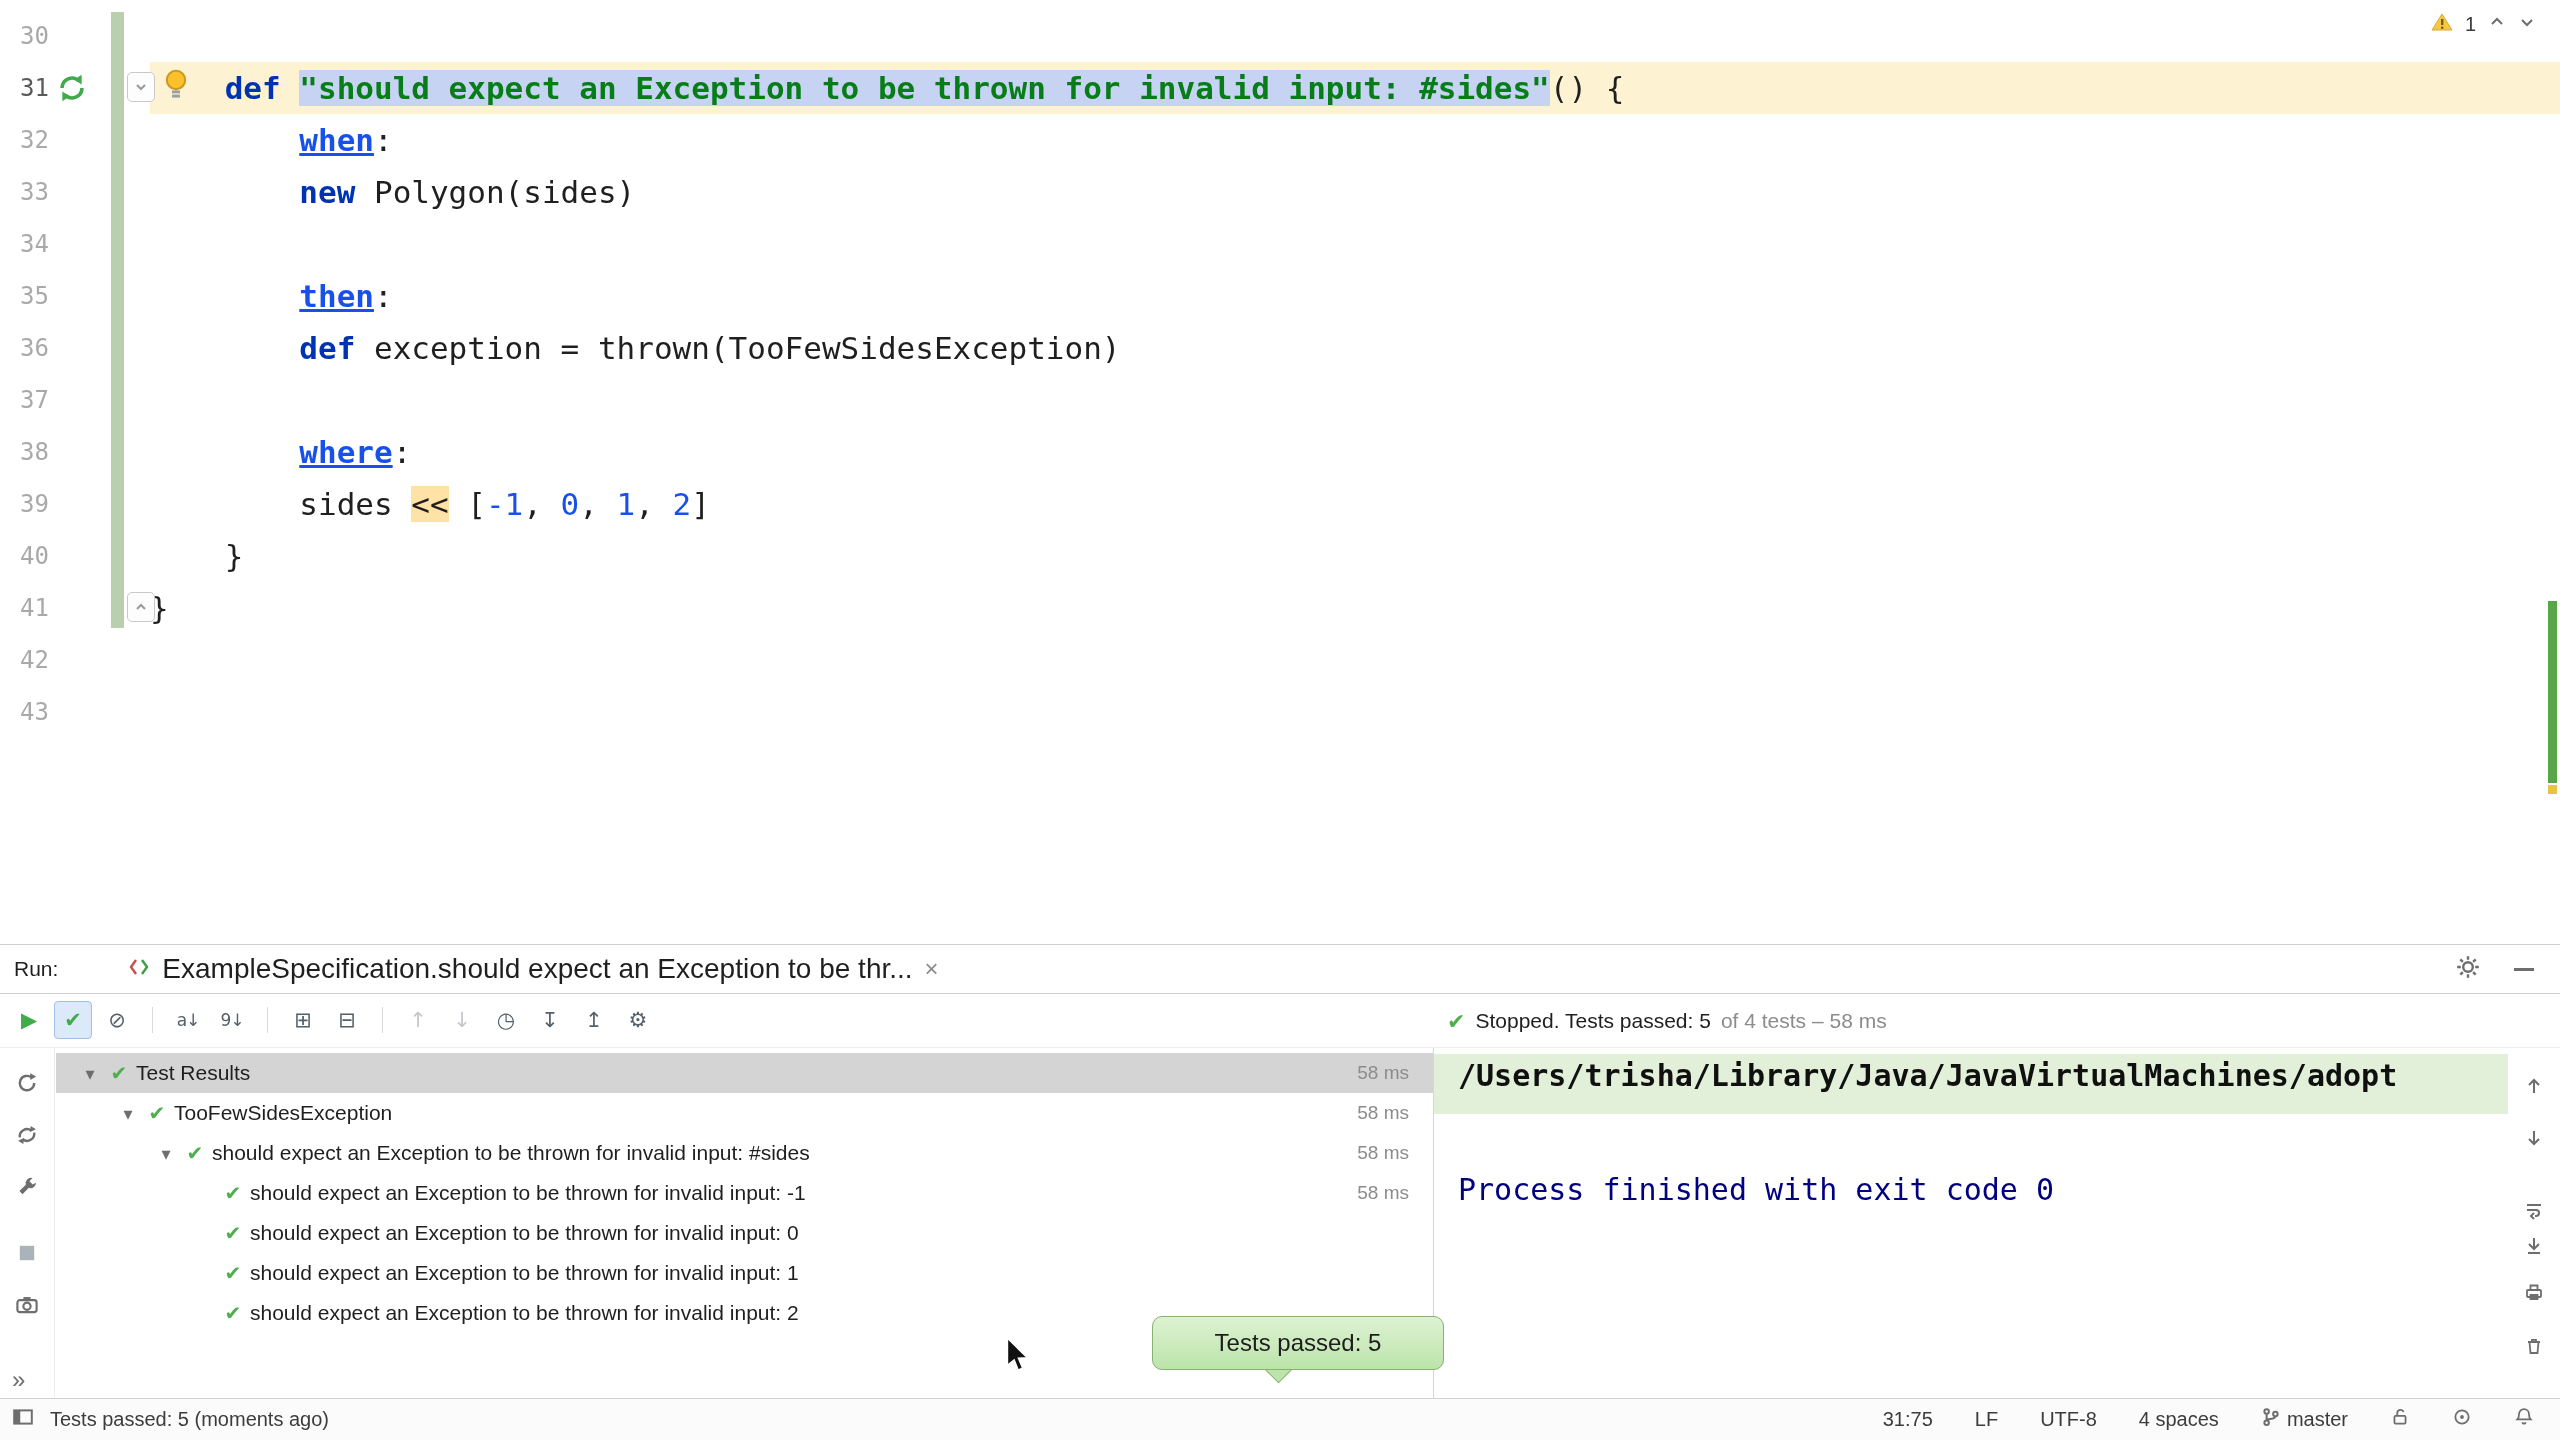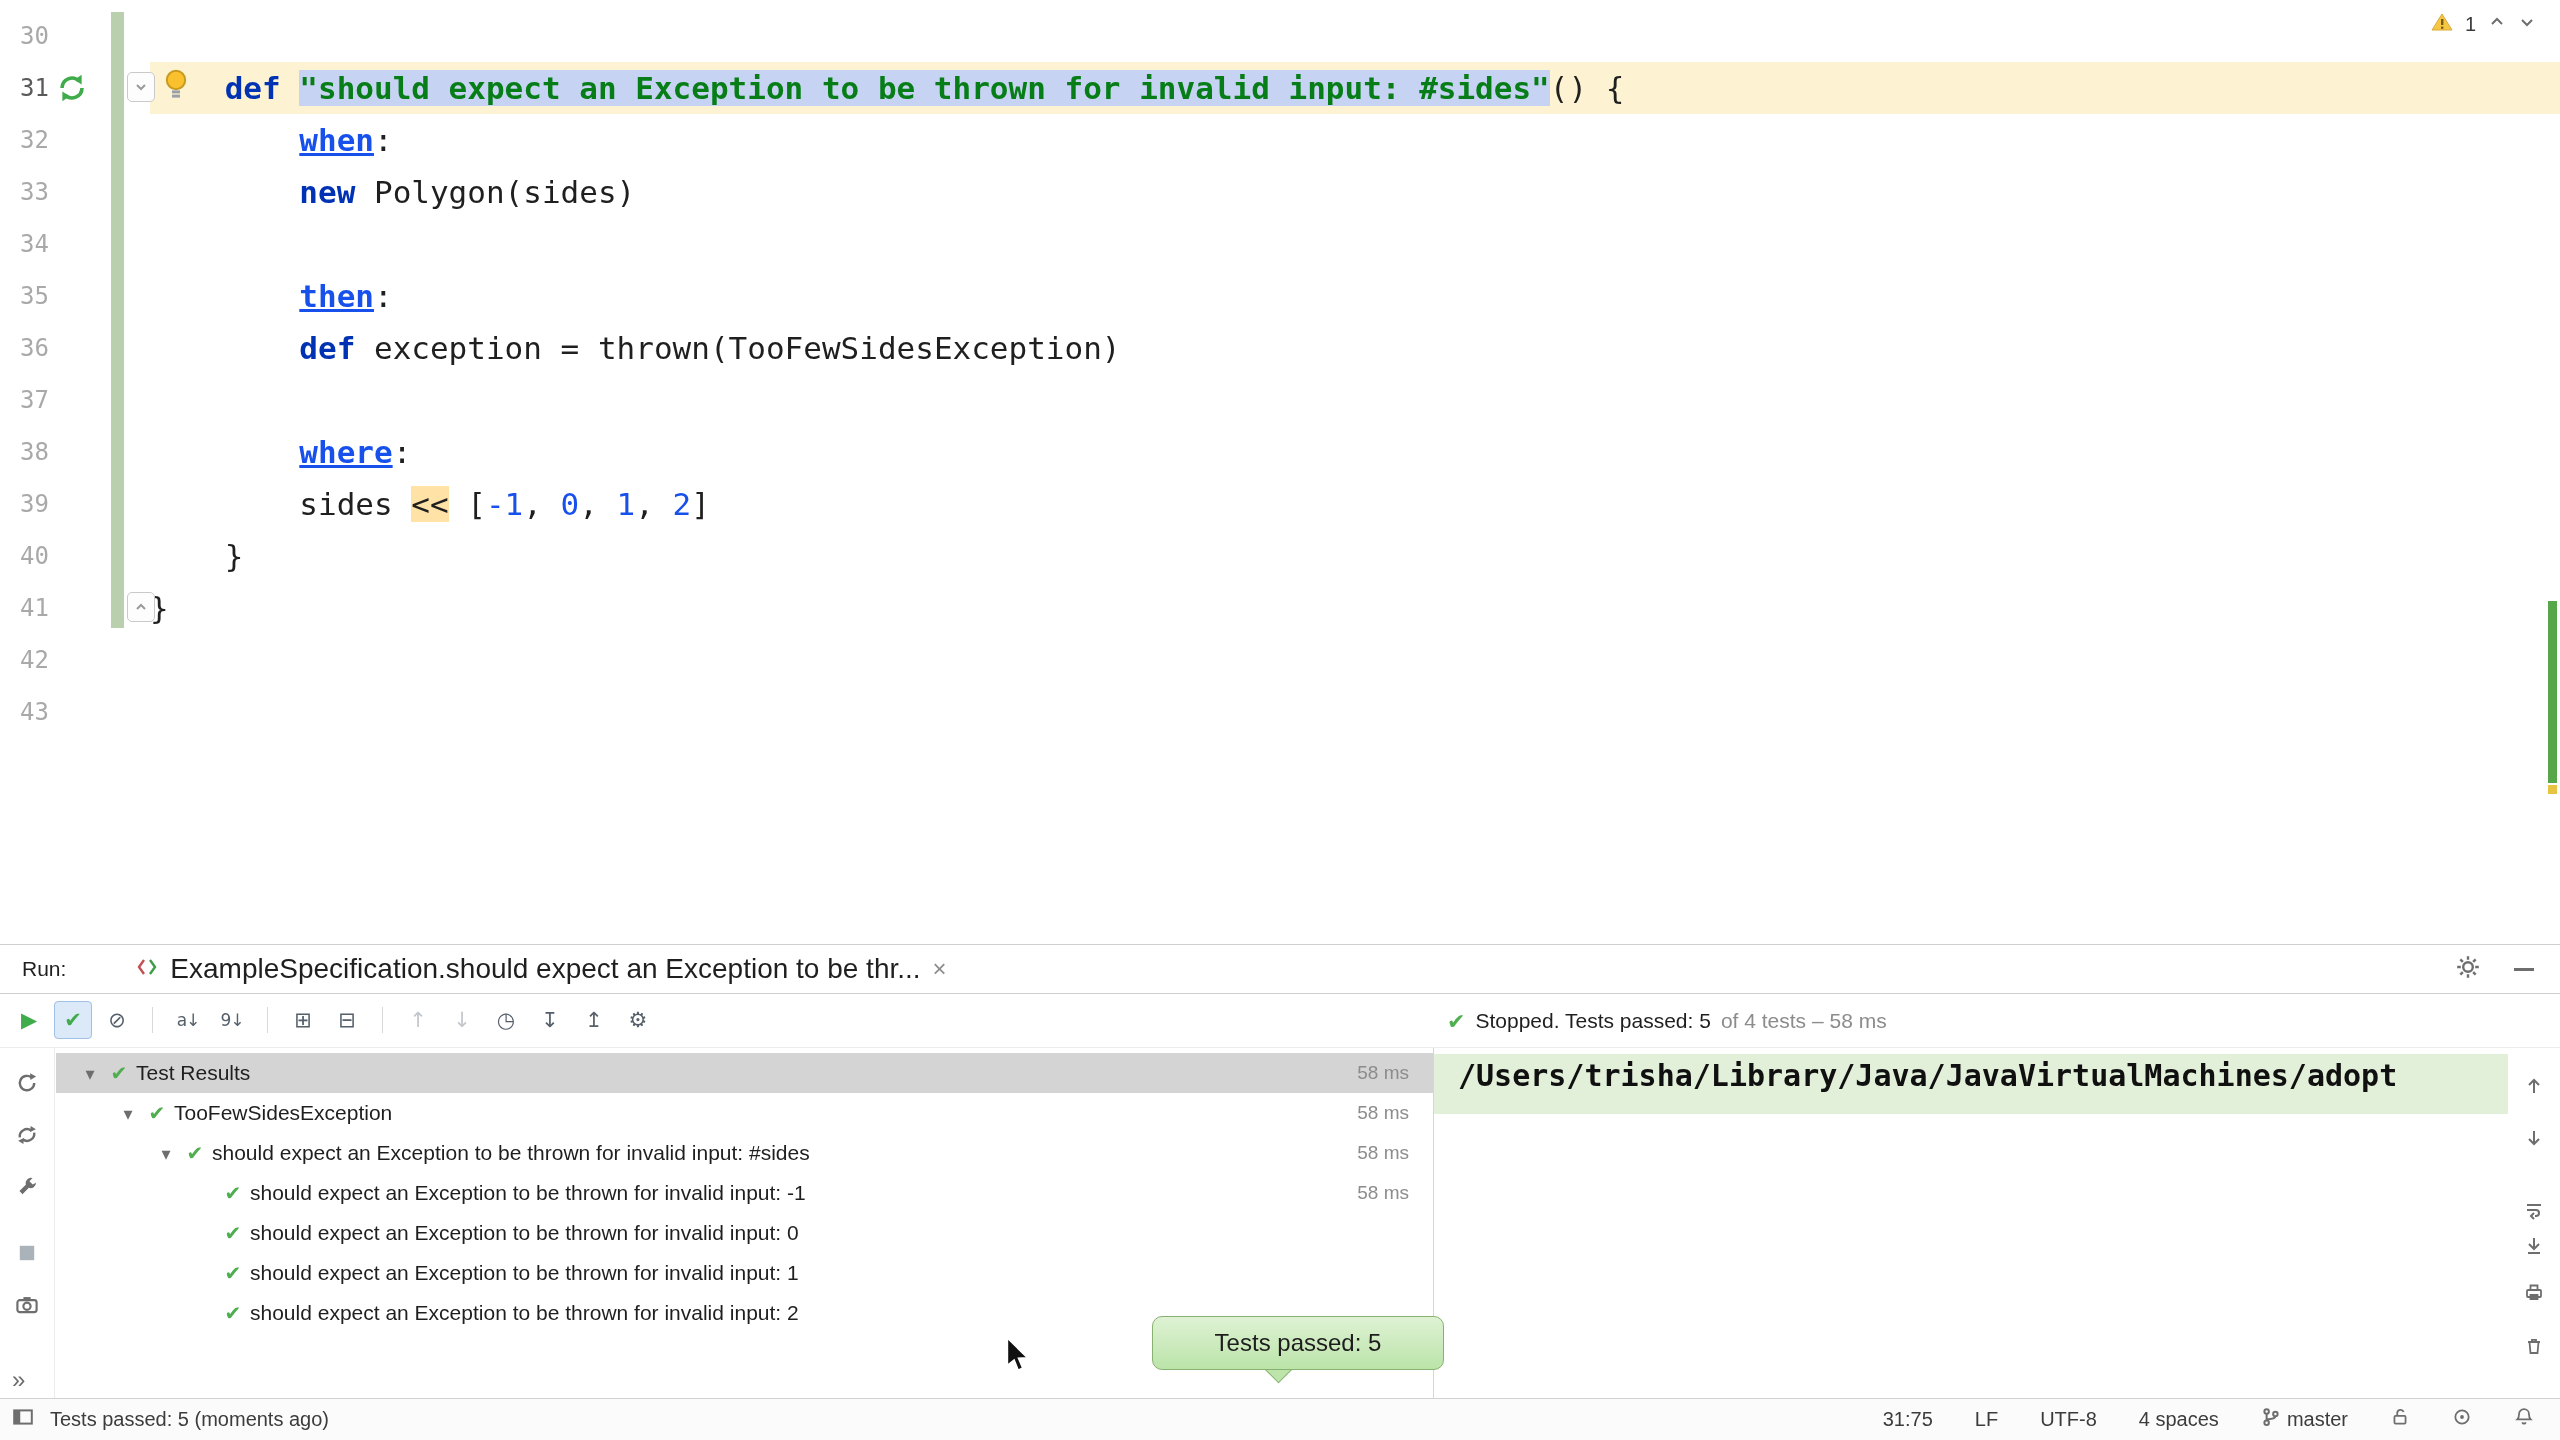--- a/index.html
+++ b/index.html
@@ -33,21 +33,21 @@
   .bulb{position:absolute;left:162px;top:68px;z-index:3;}
   .inspection-widget{position:absolute;right:24px;top:12px;display:flex;align-items:center;gap:12px;z-index:3;}
   .warn-count{font-size:20px;color:#3c3c3c;}
   .stripe-green{position:absolute;right:3px;top:601px;width:9px;height:182px;background:#57a64a;z-index:3;}
   .stripe-yellow{position:absolute;right:3px;top:785px;width:9px;height:9px;background:#e8c442;z-index:3;}
 
   
   #run-header{position:absolute;left:0;top:944px;width:2560px;height:50px;background:#fff;
               border-top:1px solid #cfcfcf;border-bottom:1px solid #cfcfcf;box-sizing:border-box;
               display:flex;align-items:center;}
-  .run-label{margin-left:22px;font-size:21px;color:#1f1f1f;}
+  .run-label{margin-left:14px;font-size:21px;color:#1f1f1f;}
   .run-tab{display:flex;align-items:center;gap:12px;margin-left:60px;height:100%;padding:0 10px;}
   .tab-title{font-size:28px;color:#1f1f1f;}
   .tab-close{font-size:24px;color:#8c8c8c;cursor:default;}
   .header-actions{position:absolute;right:26px;top:0;height:48px;display:flex;align-items:center;gap:34px;}
   .min-bar{display:inline-block;width:20px;height:3px;background:#6e6e6e;}
 
   
   #run-toolbar-row{position:absolute;left:0;top:994px;width:2560px;height:54px;background:#fff;
                    border-bottom:1px solid #ececec;box-sizing:border-box;}
   .toolbar-icons{position:absolute;left:10px;top:7px;display:flex;gap:6px;align-items:center;}
@@ -319,20 +319,21 @@
       </div>
       <div class="tree-row" style="padding-left: 162px;">
         <span class="tree-check">✔</span>
         <span class="tree-label">should expect an Exception to be thrown for invalid input: 2</span>
       </div>
     </div>
   <div class="pane-sep"></div>
 
   <div id="console">
     <div class="console-path">/Users/trisha/Library/Java/JavaVirtualMachines/adopt</div>
+    <div class="console-exit">Process finished with exit code 0</div>
   </div>
 
   <div id="console-rail">
     <div class="rail-icon" style="top:26px">
       <svg width="20" height="20" viewBox="0 0 20 20">
           <g fill="none" stroke="#6e6e6e" stroke-width="2">
             <path d="M10 17V5"></path>
             <polyline points="5,9 10,4 15,9"></polyline>
           </g>
         </svg>

